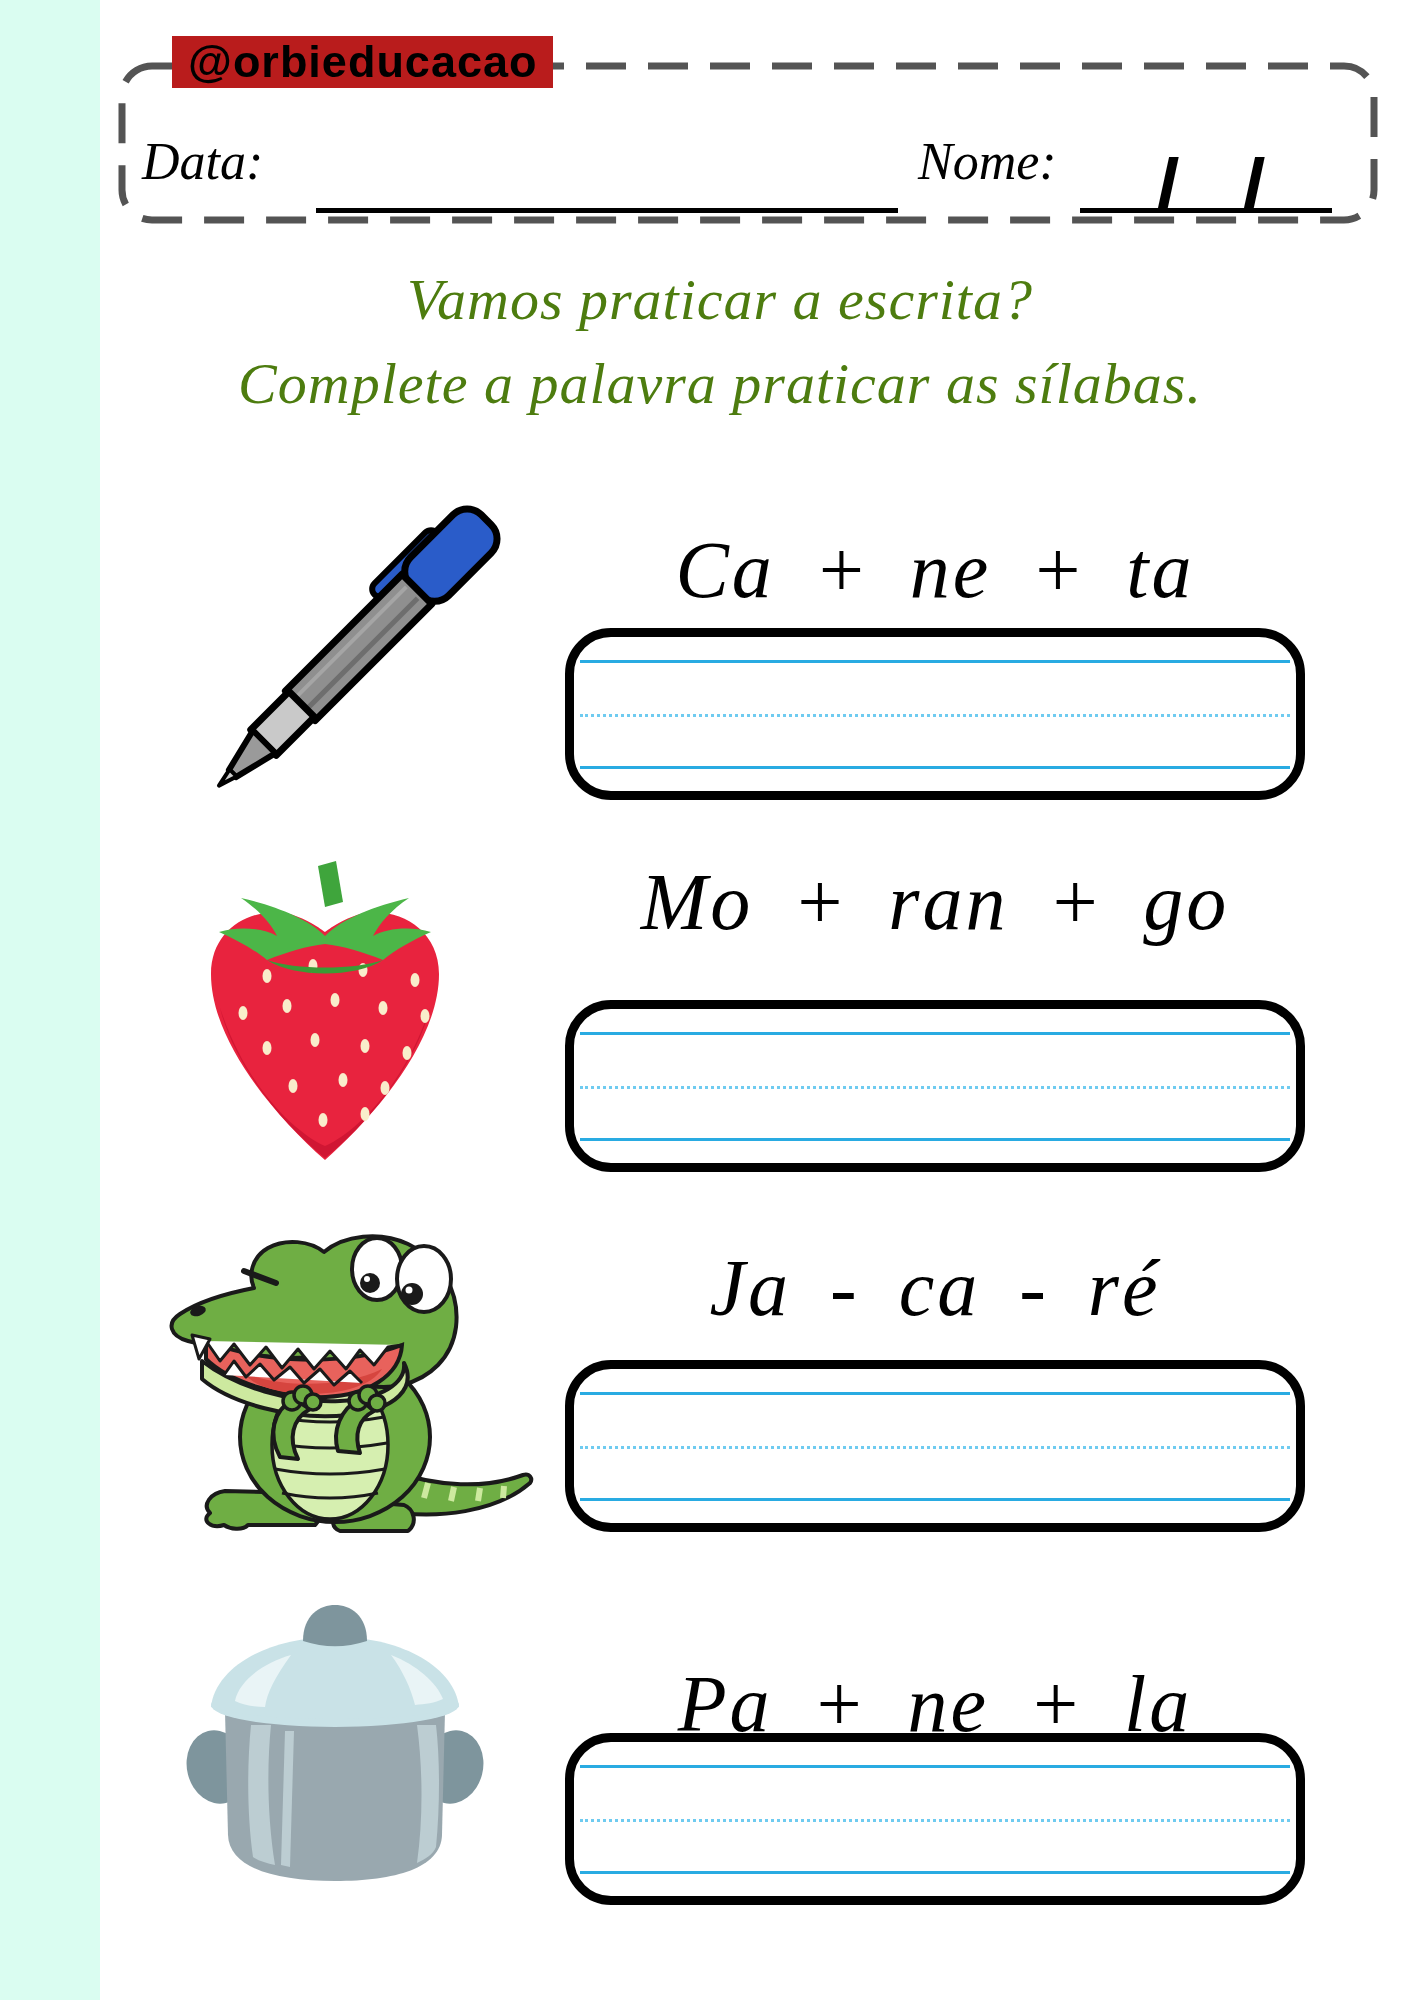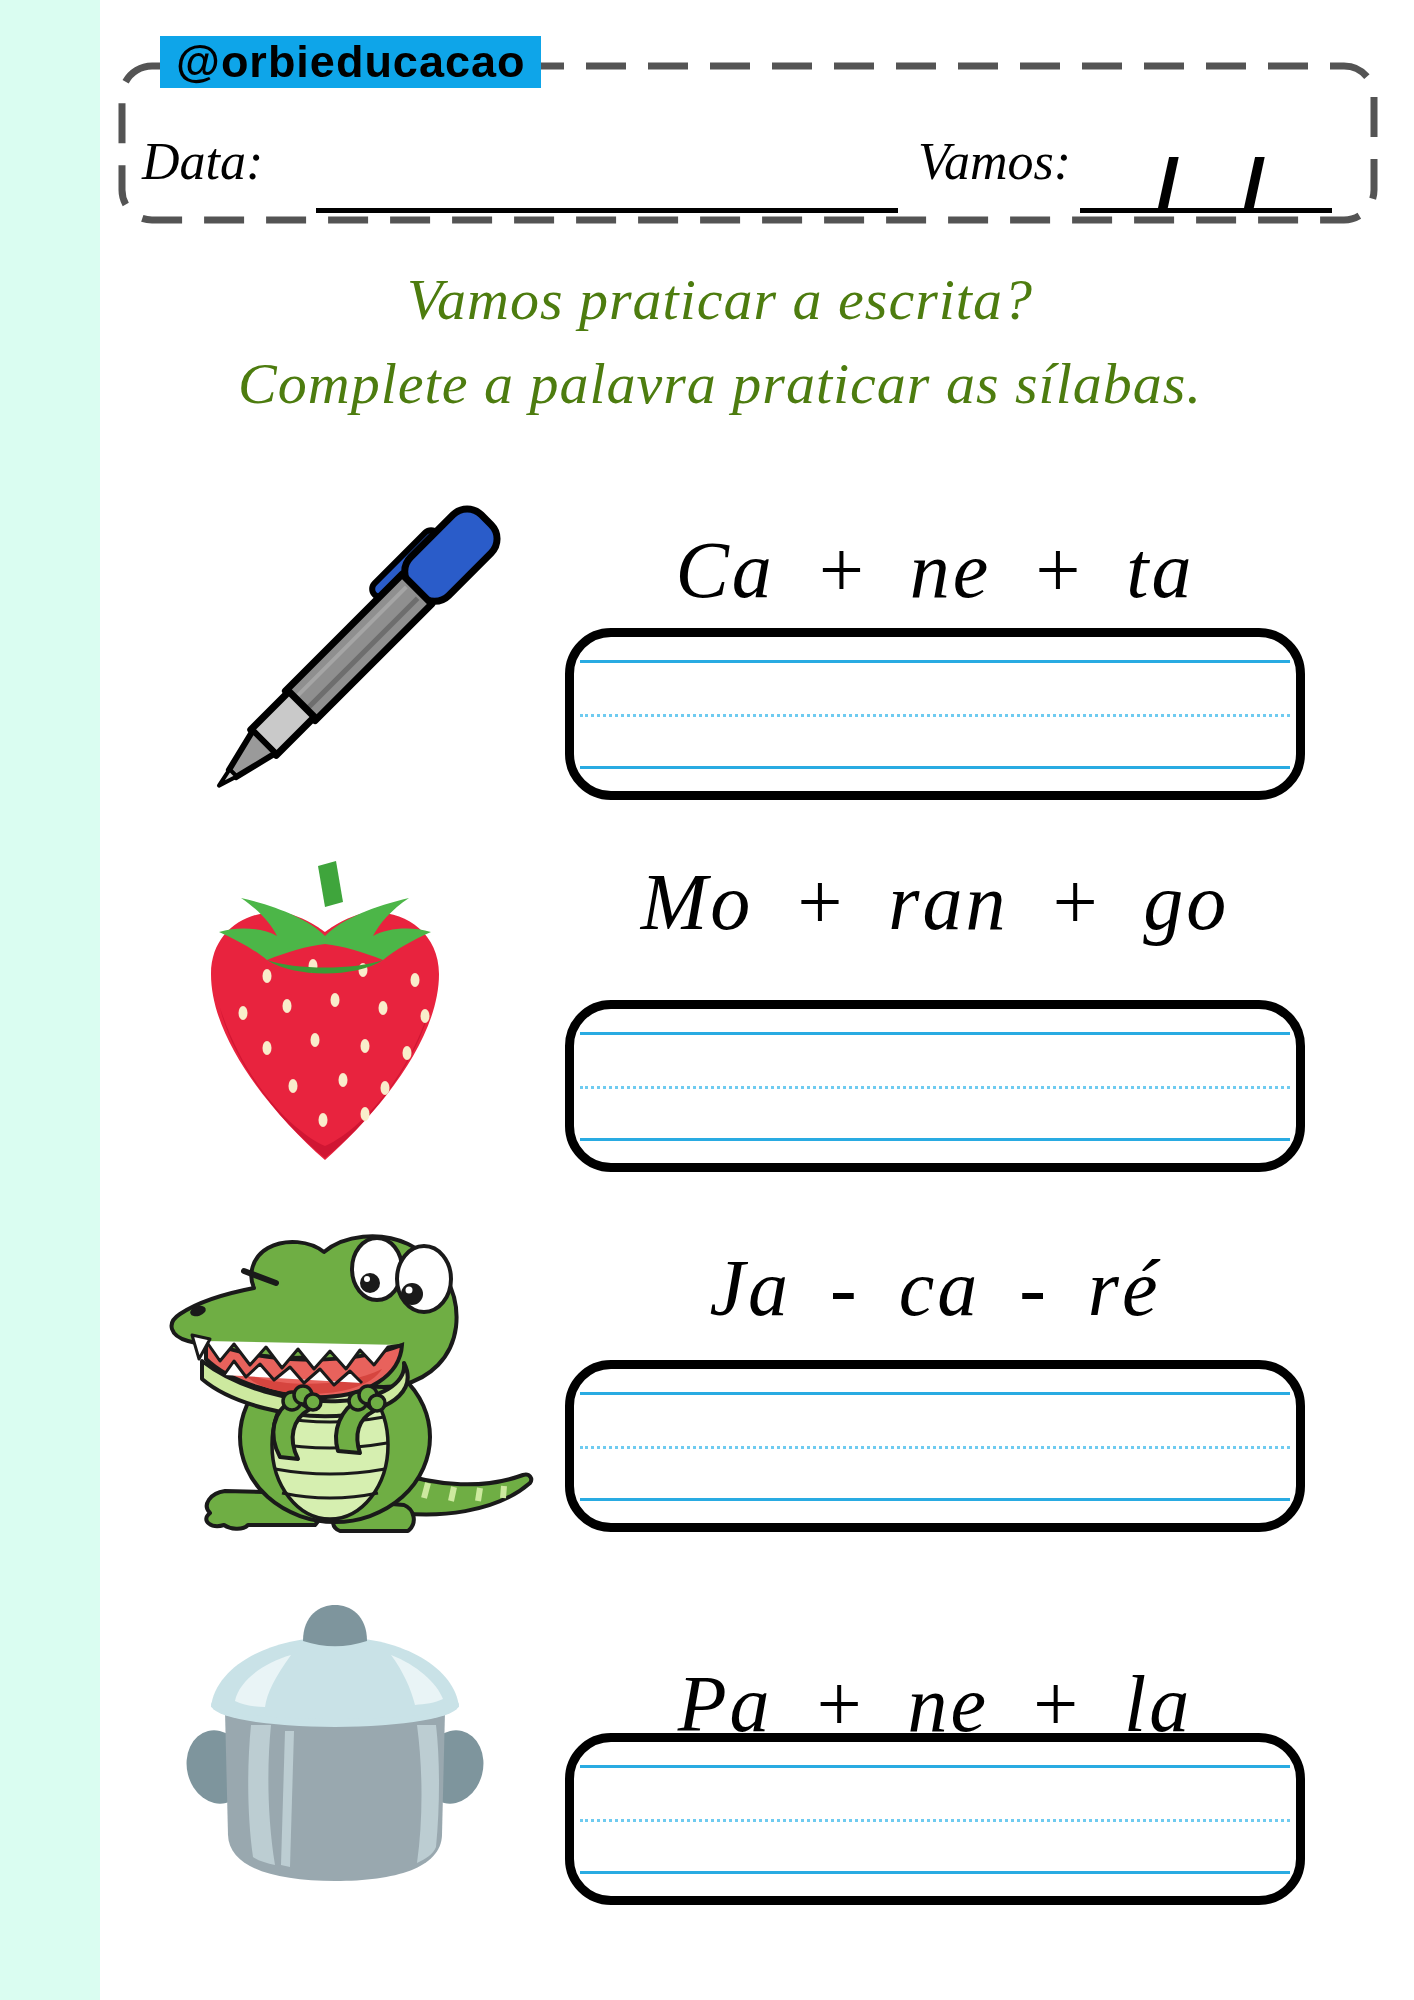--- a/index.html
+++ b/index.html
@@ -6,21 +6,21 @@
   body{
     width:1414px;height:2000px;position:relative;background:#ffffff;
     font-family:"Liberation Sans",sans-serif;overflow:hidden;
   }
   .mint-strip{position:absolute;left:0;top:0;width:100px;height:2000px;background:#DAFDF1;}
 
   
   .header-box{position:absolute;left:118px;top:62px;width:1260px;height:162px;}
   .header-box svg.dash{position:absolute;left:0;top:0;}
   .handle{
-    position:absolute;left:42px;top:-26px;background:#0ea5e9;padding:0 16px;
+    position:absolute;left:54px;top:-26px;background:#b91c1c;padding:0 16px;
     font-weight:bold;font-size:45px;letter-spacing:1px;color:#000;
   }
   .cursive{font-family:"Liberation Serif","DejaVu Serif",serif;font-style:italic;}
   .field-label{position:absolute;top:70px;font-size:52px;color:#000;}
   .name-label{left:24px;}
   .date-label{left:800px;}
   .name-line{position:absolute;left:198px;top:146px;width:582px;height:5px;background:#000;}
   .date-line{position:absolute;left:962px;top:146px;width:252px;height:5px;background:#000;}
   .slash{position:absolute;top:-64px;font-size:72px;font-weight:bold;color:#000;transform:scaleX(1.15);}
   .slash.s1{left:78px;}
@@ -48,21 +48,21 @@
 
 <div class="mint-strip"></div>
 
 <div class="header-box">
   <svg class="dash" width="1260" height="162">
     <rect x="4" y="4" width="1252" height="154" rx="30" fill="none" stroke="#545454" stroke-width="7" stroke-dasharray="40 22"></rect>
   </svg>
   <div class="handle">@orbieducacao</div>
   <div class="field-label name-label cursive">Data:</div>
   <div class="name-line"></div>
-  <div class="field-label date-label cursive">Vamos:</div>
+  <div class="field-label date-label cursive">Nome:</div>
   <div class="date-line">
     <span class="slash s1">/</span>
     <span class="slash s2">/</span>
   </div>
 </div>
 
 <div class="title-line title1 cursive">Vamos praticar a escrita?</div>
 <div class="title-line title2 cursive">Complete a palavra praticar as sílabas.</div>
 
 <div class="row-img" style="left:150px;top:490px;">

